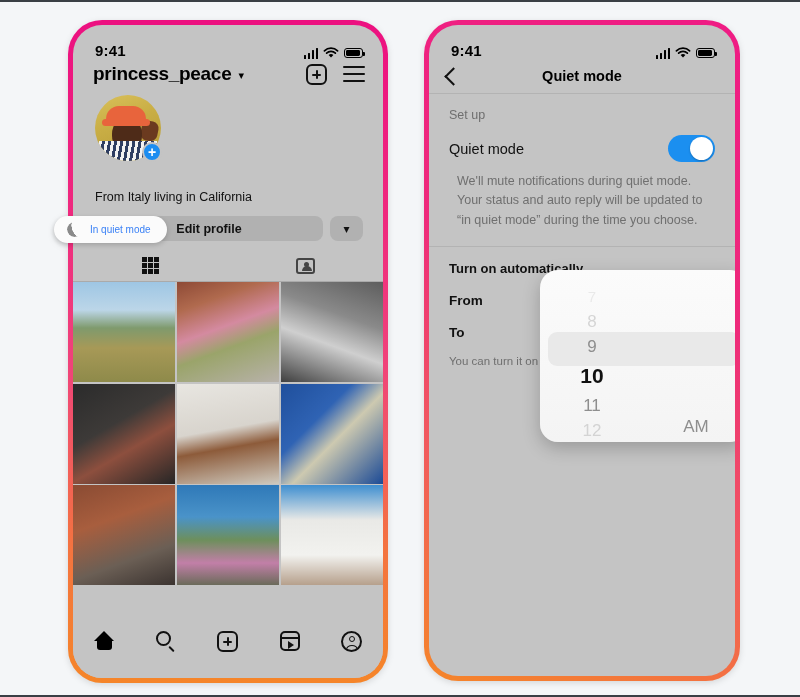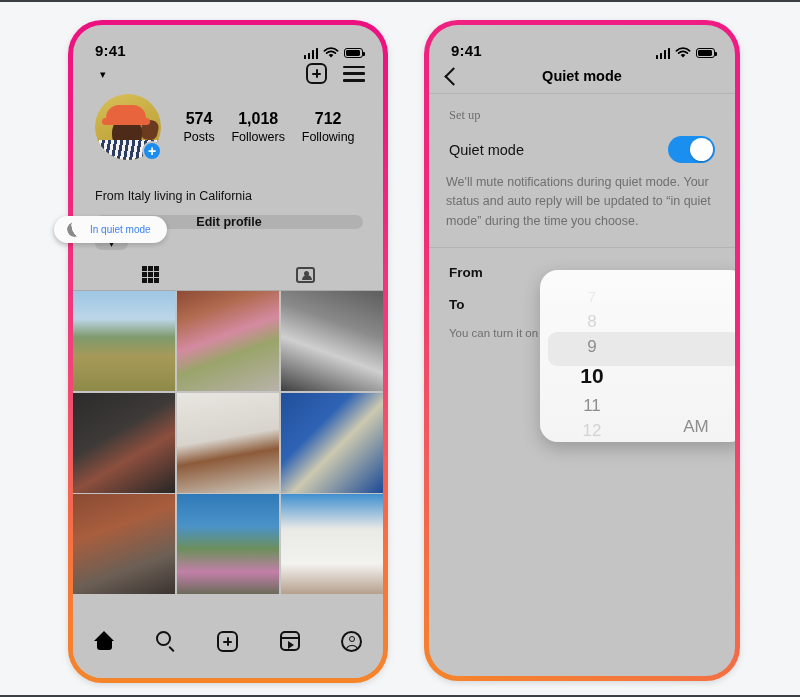--- a/index.html
+++ b/index.html
@@ -108,21 +108,21 @@
   }
   .quiet-badge .moon{width:15px;height:15px;position:relative;flex:0 0 auto;}
   .quiet-badge .moon::before{
     content:"";position:absolute;inset:0;border-radius:50%;
     background:#8a8a8a;
     -webkit-mask:radial-gradient(circle at 118% 22%, transparent 62%, #000 63%);
     mask:radial-gradient(circle at 118% 22%, transparent 62%, #000 63%);
   }
   .quiet-badge-txt{font-size:10px;color:#3b82f6;white-space:nowrap;}
 
-  .edit-row{display:flex;gap:7px;padding:10px 20px 0 22px;align-items:stretch;flex-direction:column;}
+  .edit-row{display:flex;gap:7px;padding:10px 20px 0 22px;align-items:stretch;}
   .edit-btn{
     flex:1;background:#b1b1b1;border-radius:8px;height:25px;
     display:flex;align-items:center;justify-content:center;
     font-size:12.5px;font-weight:bold;color:#111;
   }
   .chev-btn{
     width:33px;background:#b1b1b1;border-radius:8px;
     display:flex;align-items:center;justify-content:center;color:#111;font-size:12px;
   }
 
@@ -153,28 +153,28 @@
   .reels-ico::after{content:"";position:absolute;left:6.5px;top:8px;width:0;height:0;border-left:6px solid #111;border-top:4px solid transparent;border-bottom:4px solid transparent;}
   .prof-ico{width:21px;height:21px;border:2px solid #111;border-radius:50%;position:relative;box-sizing:border-box;overflow:hidden;}
   .prof-ico::before{content:"";position:absolute;left:5.5px;top:3px;width:6px;height:6px;border-radius:50%;border:1.8px solid #111;box-sizing:border-box;}
   .prof-ico::after{content:"";position:absolute;left:2.5px;bottom:-4px;width:12px;height:9px;border-radius:50% 50% 0 0;border:1.8px solid #111;box-sizing:border-box;}
 
   
   .qm-nav{position:relative;height:34px;display:flex;align-items:center;padding:0 18px;}
   .back-chev{width:11px;height:11px;border-left:2.4px solid #111;border-bottom:2.4px solid #111;transform:rotate(45deg);}
   .qm-title{position:absolute;left:0;right:0;text-align:center;font-size:14.5px;font-weight:bold;color:#000;}
   .qm-divider{height:1px;background:#b3b3b3;}
-  .sec-label{font-size:12.5px;color:#6f6f6f;padding:14px 20px 0;font-family:Liberation Serif, serif;}
+  .sec-label{font-size:12.5px;color:#6f6f6f;padding:14px 20px 0;}
   .qm-row{display:flex;align-items:center;padding:13px 20px 10px;}
   .qm-row-label{font-size:14.5px;color:#111;}
   .toggle{
     margin-left:auto;width:47px;height:27px;border-radius:14px;background:#1b8ff0;position:relative;
   }
   .toggle i{position:absolute;right:2px;top:2px;width:23px;height:23px;border-radius:50%;background:#fff;box-shadow:0 1px 2px rgba(0,0,0,.25);}
-  .qm-desc{font-size:12.5px;color:#6f6f6f;line-height:1.55;padding:0 17px 16px;}
+  .qm-desc{font-size:12.5px;color:#6f6f6f;line-height:1.55;padding:0 28px 16px;}
   .qm-sec-hd{font-size:13px;font-weight:bold;color:#111;padding:14px 20px 0;}
   .qm-ft-row{font-size:13.5px;font-weight:bold;color:#111;padding:17px 20px 0;}
   .qm-note{font-size:11.5px;color:#6f6f6f;padding:15px 20px 0;}
 
   
   .picker{
     position:absolute;left:111px;top:245px;width:208px;height:172px;
     background:linear-gradient(180deg,#fbfbfb 0%,#f4f4f4 100%);
     border-radius:18px;
     box-shadow:0 6px 18px rgba(0,0,0,.22);
@@ -216,20 +216,21 @@
           <path d="M3.6 6.1a6.3 6.3 0 0 1 8.8 0" stroke="#000" stroke-width="1.7" fill="none" stroke-linecap="round"></path>
           <path d="M1.4 3.8a9.5 9.5 0 0 1 13.2 0" stroke="#000" stroke-width="1.7" fill="none" stroke-linecap="round"></path>
         </svg>
         <div class="batt">
             <i></i>
           </div>
       </div>
     </div>
 
     <div class="ig-header">
+      <div class="ig-username">princess_peace</div>
       <div class="chev-sm">▾</div>
       <div class="ig-header-actions">
         <div class="icon-btn">
             <div class="plusbox"></div>
           </div>
         <div class="icon-btn">
             <div class="burger">
               <span></span>
               <span></span>
               <span></span>
@@ -241,34 +242,20 @@
     <div class="ig-stats-row">
       <div class="avatar-wrap">
         <div class="avatar">
           <div class="av-hand"></div>
           <div class="av-face"></div>
           <div class="av-hat"></div>
           <div class="av-hat2"></div>
           <div class="av-shirt"></div>
         </div>
         <div class="av-plus">+</div>
-      </div>
-      <div class="stats">
-        <div class="stat">
-          <div class="stat-num">574</div>
-          <div class="stat-lbl">Posts</div>
-        </div>
-        <div class="stat">
-          <div class="stat-num">1,018</div>
-          <div class="stat-lbl">Followers</div>
-        </div>
-        <div class="stat">
-          <div class="stat-num">712</div>
-          <div class="stat-lbl">Following</div>
-        </div>
       </div>
     </div>
 
     <div class="bio">
       <div class="bio-spacer"></div>
       <div class="bio-text">From Italy living in California</div>
     </div>
 
     <div class="edit-row">
       <div class="edit-btn">Edit profile</div>
@@ -370,20 +357,21 @@
     <div class="qm-row">
       <div class="qm-row-label">Quiet mode</div>
       <div class="toggle">
           <i></i>
         </div>
     </div>
 
     <div class="qm-desc">We'll mute notifications during quiet mode. Your status and auto reply will be updated to “in quiet mode” during the time you choose.</div>
     <div class="qm-divider"></div>
 
+    <div class="qm-sec-hd">Turn on automatically</div>
 
     <div class="qm-ft-row">From</div>
     <div class="qm-ft-row">To</div>
 
     <div class="qm-note">You can turn it on for</div>
 
     <div class="picker">
       <div class="pk-sel"></div>
 
       <div class="pk-col">

